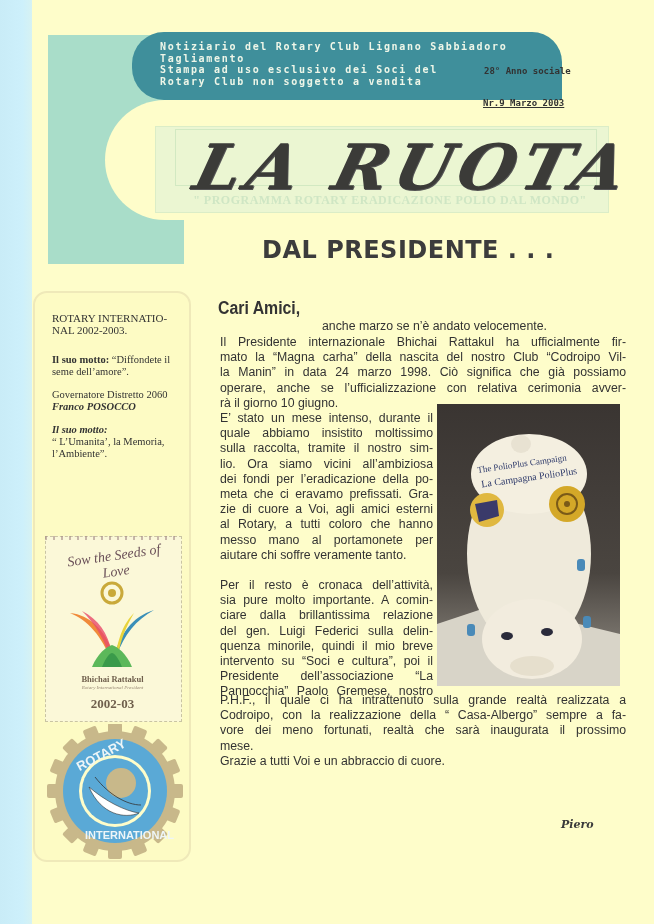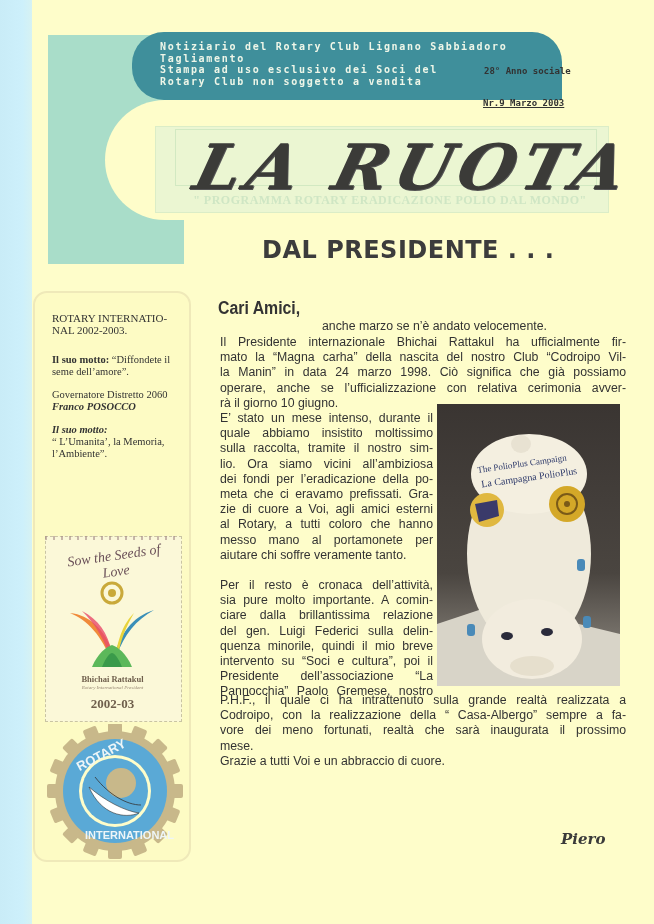--- a/index.html
+++ b/index.html
@@ -123,21 +123,21 @@
   .justify div { text-align: justify; text-align-last: justify; }
   .justify div.last { text-align-last: left; }
   .intro { left: 322px; top: 319px; }
   .para1 { left: 220px; top: 335px; width: 406px; }
   .para2 { left: 220px; top: 411px; width: 213px; }
   .para3 { left: 220px; top: 578px; width: 213px; }
   .para4 { left: 220px; top: 693px; width: 406px; }
   .para5 { left: 220px; top: 754px; text-align: center; }
   .signature {
     position: absolute; left: 561px; top: 818px;
-    font-family: "DejaVu Serif", serif; font-style: italic; font-weight: bold; font-size: 15px; color: #3a3a3a; margin-top: 12px;
+    font-family: "DejaVu Serif", serif; font-style: italic; font-weight: bold; font-size: 11px; color: #3a3a3a;
   }
   .photo {
     position: absolute; left: 437px; top: 404px; width: 183px; height: 282px;
     background: #3c3835; overflow: hidden;
   }
 </style>
 </head>
 <body>
 
 <div class="left-strip"></div>

